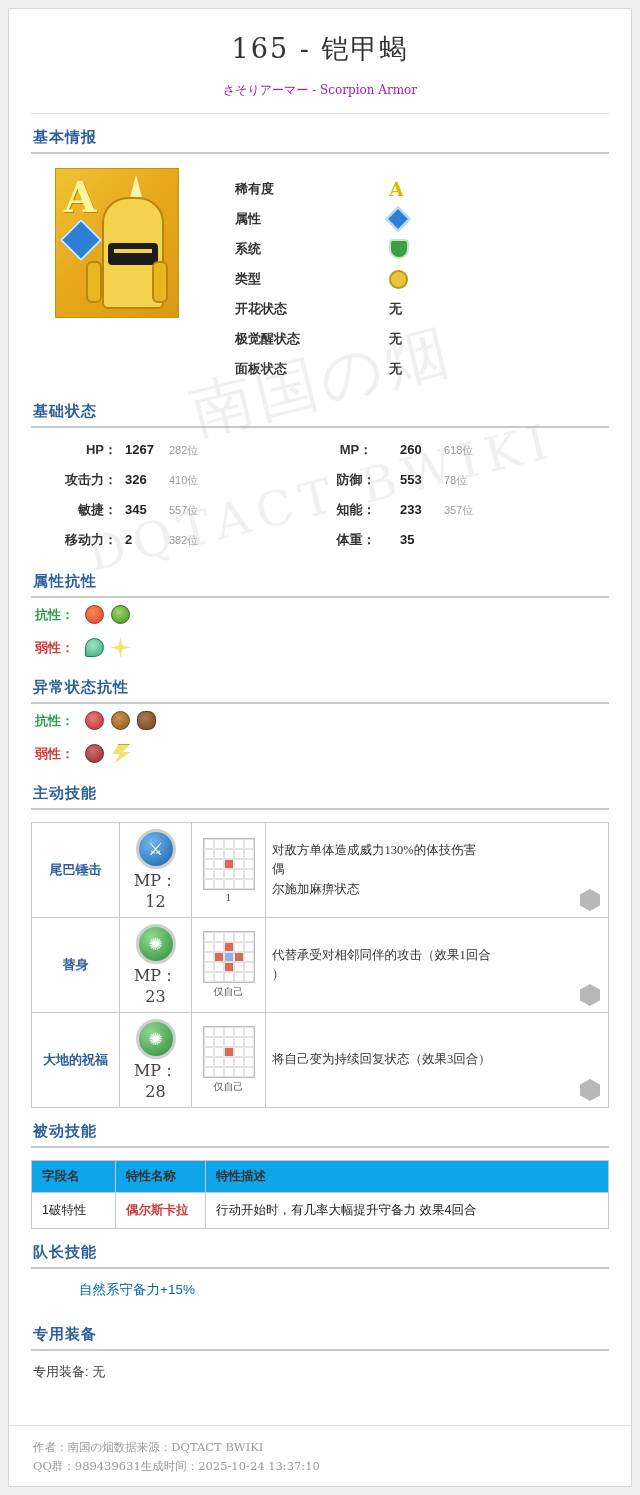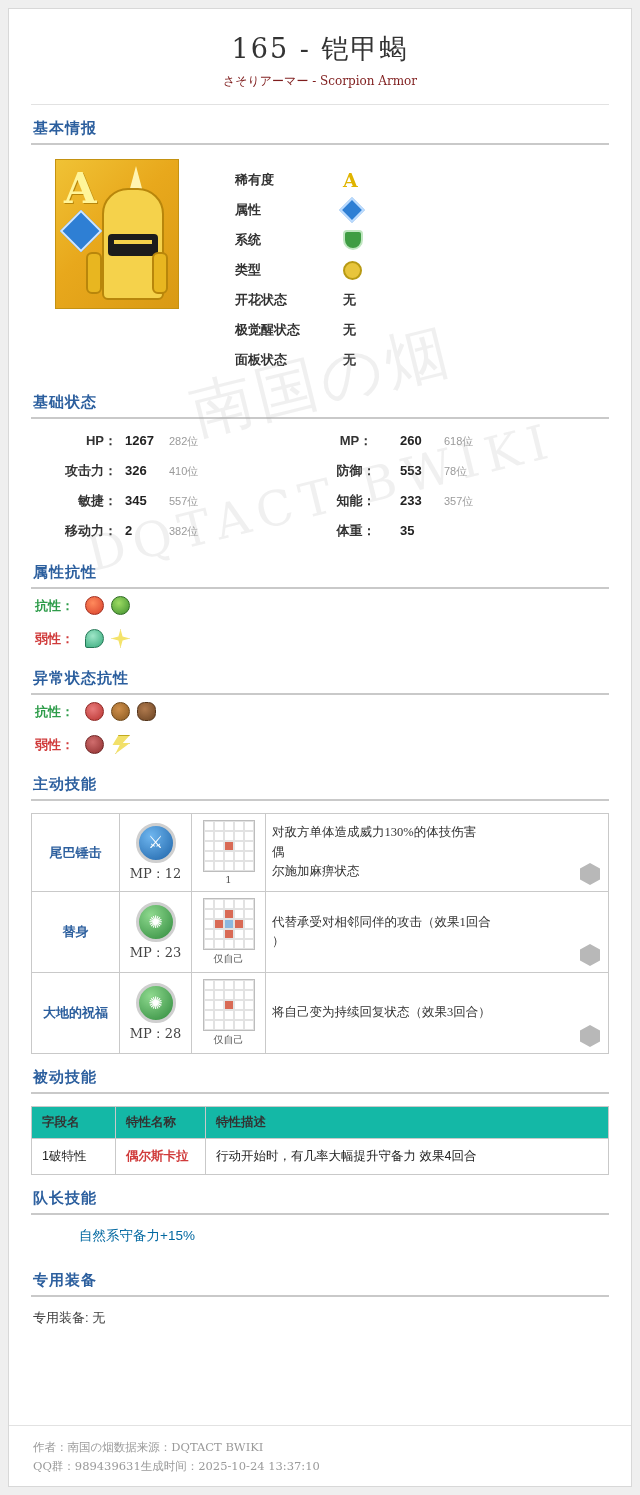--- a/index.html
+++ b/index.html
@@ -42,22 +42,22 @@
   
   .title-wrap { text-align:center; padding-top: 22px; }
   .title {
     font-size: 27px;
     font-family: "DejaVu Serif", serif;
     color: #333;
     letter-spacing: 2px;
   }
   .subtitle {
     font-size: 12px;
-    color: #7f1d1d;
-    margin-top: 6px;
+    color: #a21caf;
+    margin-top: 15px;
     font-family: "DejaVu Serif", serif;
   }
   .hdivider {
     margin: 14px 22px 0 22px;
     border-bottom: 1px solid #e2e2e2;
   }
   
   .section { margin: 0 22px; }
   .sec-head {
     color: #2c5f9e;
@@ -118,20 +118,21 @@
     position:absolute; top:92px; width:16px;height:42px;
     background:#e8b620; border:2px solid #b8860b; border-radius:6px;
   }
   .portrait .arm-l { left:30px; }
   .portrait .arm-r { left:96px; }
 
   .info-list { margin-left: 56px; padding-top: 6px; }
   .info-line {
     display:flex; align-items:center;
     height: 30px;
+    gap: 46px;
   }
   .info-label {
     width: 108px;
     font-size: 13px;
     font-weight: bold;
     color: #333;
   }
   .info-val { font-size: 13px; font-weight: bold; color:#333; }
   .ico { display:inline-block; width:20px;height:20px; }
   .ico-rank {
@@ -208,21 +209,21 @@
   .sk-icon-cell { width: 72px; text-align:center; }
   .sk-orb {
     width: 40px; height: 40px; border-radius:50%;
     margin: 0 auto 2px auto;
     border: 3px solid #cfcfcf;
     display:flex; align-items:center; justify-content:center;
   }
   .sk-orb.blue { background: radial-gradient(circle at 35% 30%, #6fb6ef, #1d63a8); }
   .sk-orb.green { background: radial-gradient(circle at 35% 30%, #8fd98f, #2f8a3c); }
   .sk-orb .glyph { color:#fff; font-size:17px; line-height:1; }
-  .sk-mp { font-size: 13px; color:#444; font-family:"DejaVu Serif",serif; }
+  .sk-mp { font-size: 16px; color:#444; font-family:"DejaVu Serif",serif; }
   .sk-range-cell { width: 74px; text-align:center; }
   .grid5 {
     width: 52px; height: 52px;
     margin: 0 auto;
     display: grid;
     grid-template-columns: repeat(5, 1fr);
     grid-template-rows: repeat(5, 1fr);
     border: 1px solid #bdbdbd;
     background: #fff;
   }
@@ -235,21 +236,21 @@
     position:absolute; right:8px; bottom:6px;
     width:20px;height:22px;background:#b8b8b8;
     clip-path: polygon(50% 0,100% 25%,100% 75%,50% 100%,0 75%,0 25%);
   }
 
   
   table.passive {
     width:100%; border-collapse: collapse; margin-top: 12px; font-size:12.5px;
   }
   table.passive th {
-    background:#14b8a6; border:1px solid #c9c9c9; padding:7px 10px;
+    background:#0ea5e9; border:1px solid #c9c9c9; padding:7px 10px;
     text-align:left; font-size:12.5px; font-weight:bold; color:#333;
   }
   table.passive td { border:1px solid #c9c9c9; padding:8px 10px; line-height:1.5; }
   .pv-name { color:#d03b3b; font-weight:bold; width:90px; }
   .pv-field { width: 84px; }
 
   
   .plain-line { font-size: 13.5px; padding: 12px 2px; color:#0369a1;margin-left:46px; }
   .muted-line { font-size: 13px; padding: 12px 2px; color:#404040; }
 

